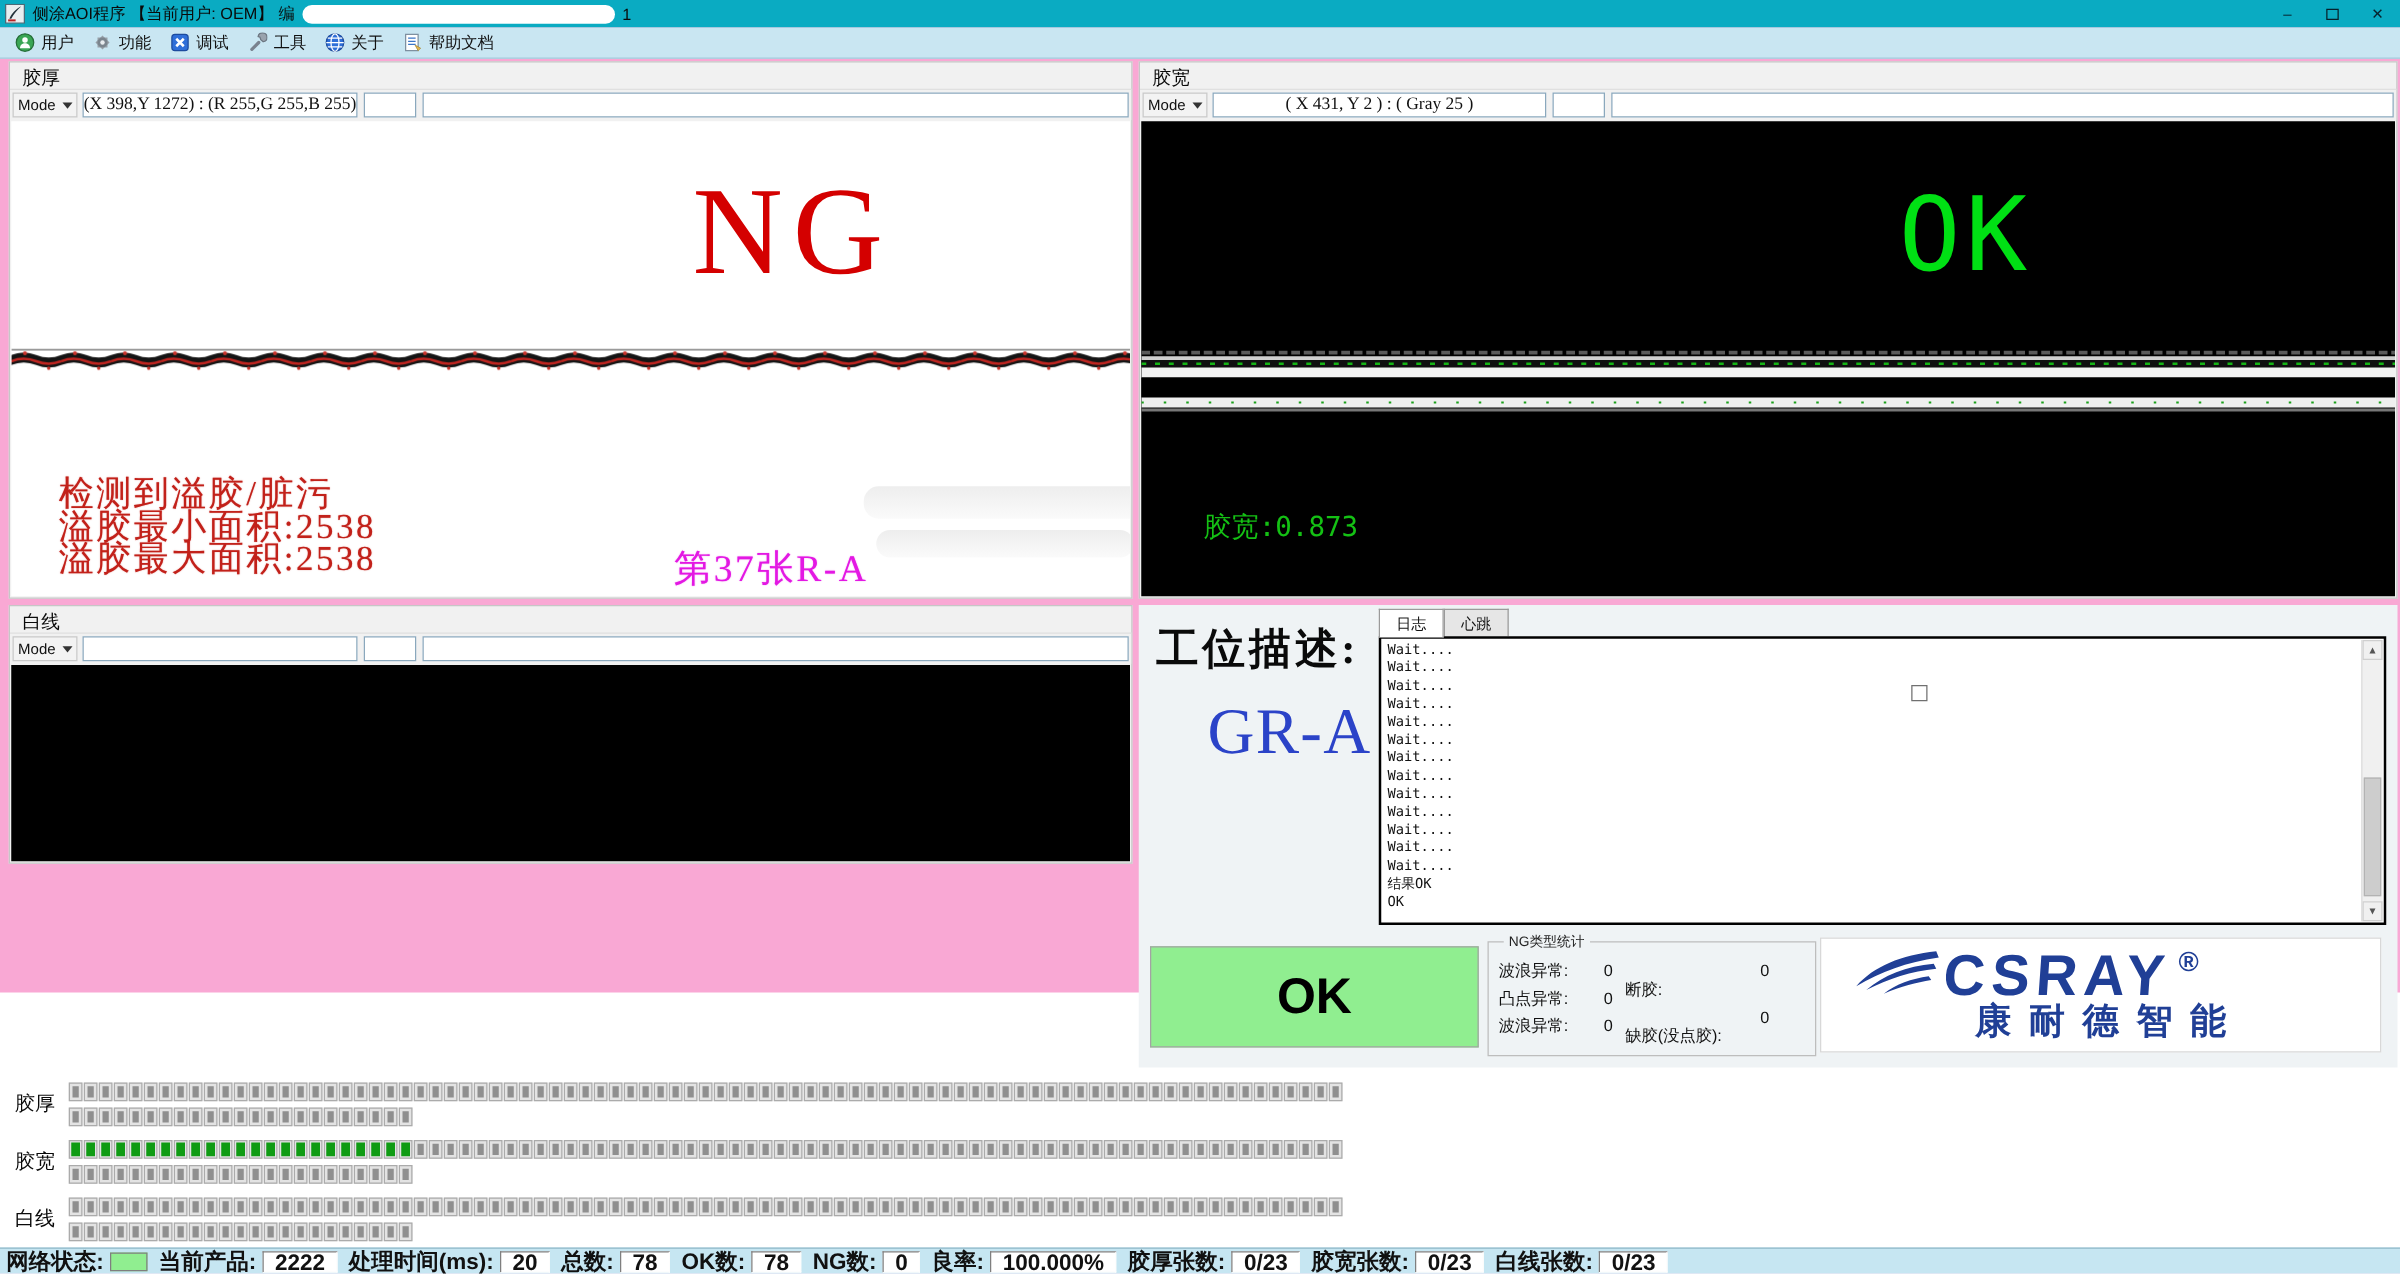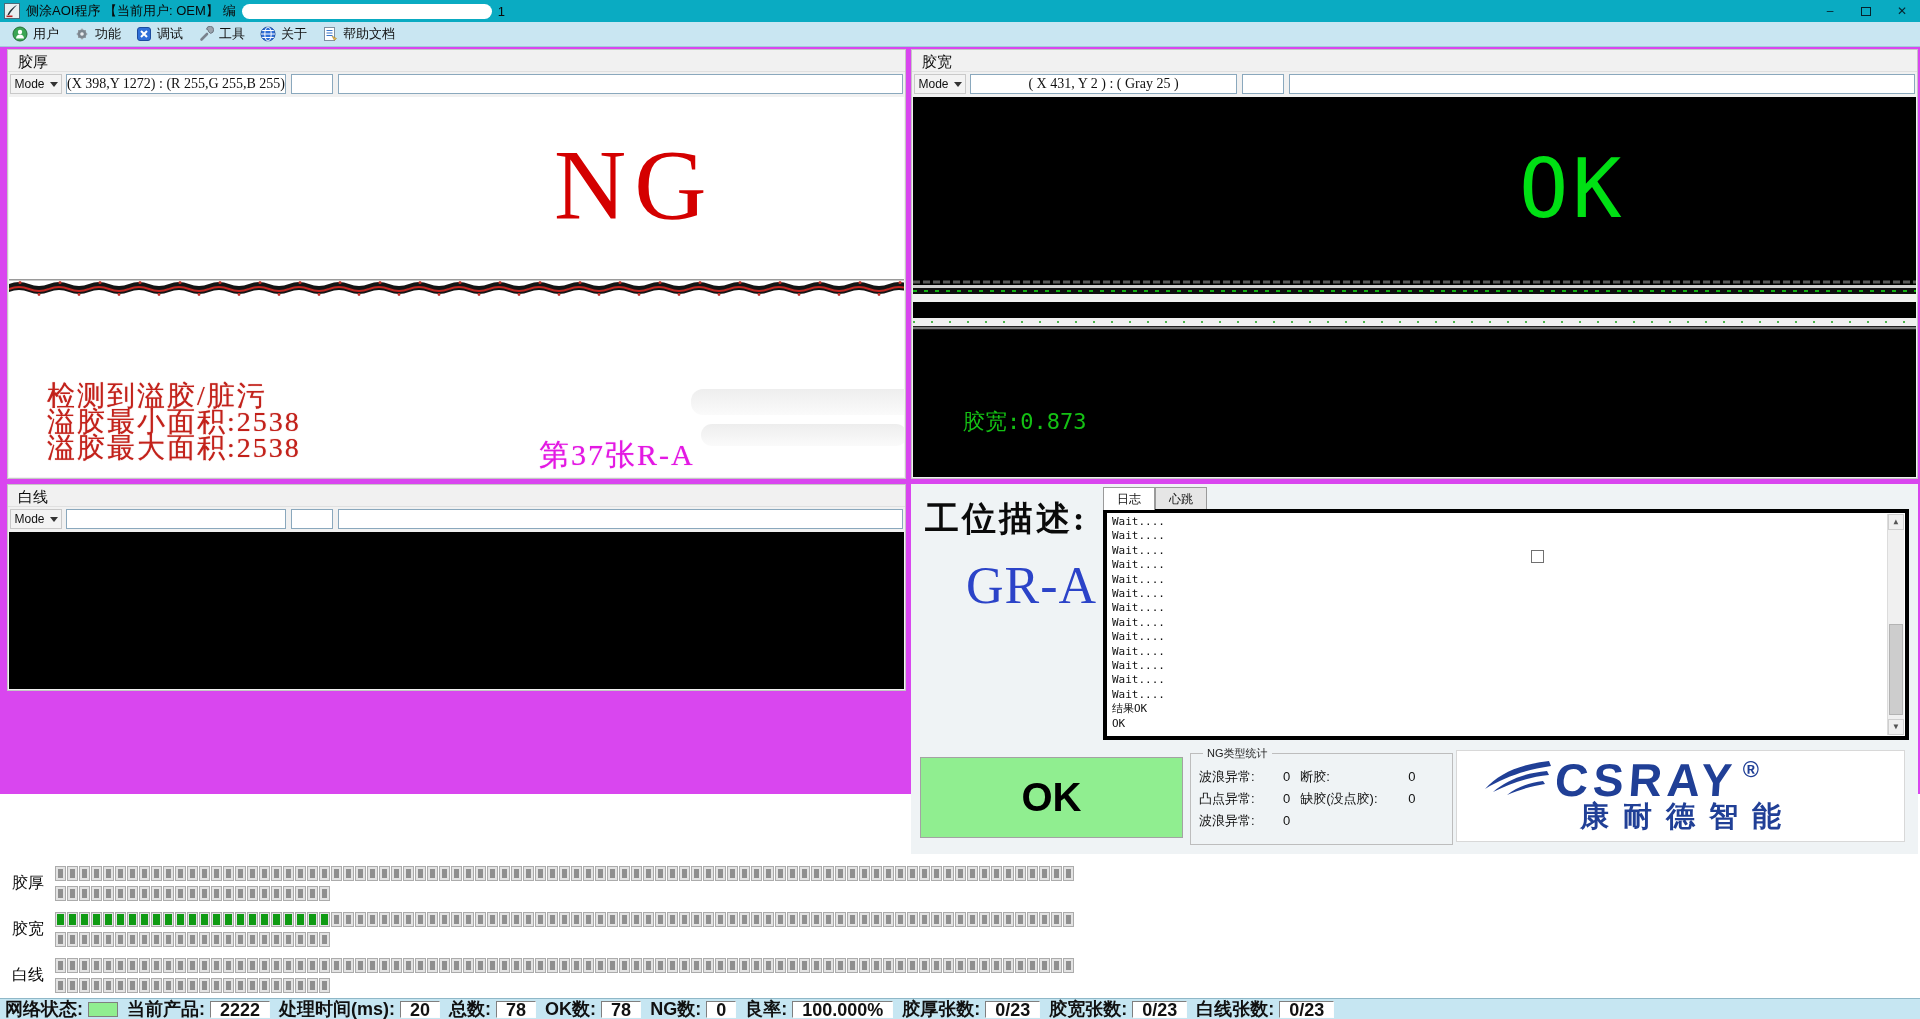--- a/index.html
+++ b/index.html
@@ -1,19 +1,19 @@
 <!DOCTYPE html>
 <html><head>
 <meta charset="utf-8">
 <style>
   * { margin:0; padding:0; box-sizing:border-box; }
   html,body { width:1920px; height:1019px; overflow:hidden; }
   #root {
     position:relative; width:1920px; height:794px;
-    background:#d946ef; font-family:"Liberation Sans",sans-serif; color:#111;
+    background:#f9a8d4; font-family:"Liberation Sans",sans-serif; color:#111;
   }
   
   .titlebar { position:absolute; left:0; top:0; width:1920px; height:22px;
     background:#0aabc2; display:flex; align-items:center; }
   .app-icon { width:16px; height:16px; margin:0 6px 0 4px; flex:0 0 auto; }
   .title-text { font-size:13px; color:#0a0a0a; display:flex; align-items:center; gap:4px; white-space:nowrap; }
   .scribble { width:250px; height:15px; background:#ffffff; border-radius:8px; margin:0 2px; }
   .win-controls { margin-left:auto; display:flex; height:22px; }
   .win-btn { width:36px; height:22px; display:flex; align-items:center; justify-content:center;
     font-size:12px; color:#06222c; cursor:default; }
@@ -55,38 +55,38 @@
   .section-br { position:absolute; left:911px; top:484px; width:1007px; height:370px; background:#eff3f5; }
   .station-label { position:absolute; left:14px; top:12px; font-family:"Liberation Serif",serif;
     font-size:34px; font-weight:bold; color:#0a0a0a; letter-spacing:3px; }
   .station-name { position:absolute; left:55px; top:72px; font-family:"Liberation Serif",serif;
     font-size:52px; color:#2b43c8; letter-spacing:1px; }
   .log { position:absolute; left:192px; top:3px; width:806px; height:253px; }
   .log-tabs { height:22px; display:flex; }
   .log-tab { min-width:52px; padding:3px 10px 0 10px; font-size:12px; text-align:center;
     border:1px solid #9a9a9a; border-bottom:none; background:#e6e6e6; }
   .log-tab.active { background:#ffffff; position:relative; z-index:2; height:23px; }
-  .log-list { position:absolute; left:0; right:0; top:22px; bottom:0; background:#fff; border:4px solid #000000;
+  .log-list { position:absolute; left:0; right:0; top:22px; bottom:0; background:#fff; border:2px solid #000000;
     font-family:"DejaVu Sans Mono",monospace; font-size:11px; line-height:14.4px; padding:2px 20px 2px 5px; overflow:hidden; }
   .scrollbar { position:absolute; top:1px; right:1px; bottom:1px; width:17px; background:#f0f0f0; border-left:1px solid #dcdcdc; }
   .sb-arrow { position:absolute; left:0; width:16px; height:16px; background:#f0f0f0; border:1px solid #cfcfcf;
     font-size:8px; color:#555; display:flex; align-items:center; justify-content:center; }
   .sb-up { top:0; } .sb-down { bottom:0; }
   .sb-thumb { position:absolute; left:1px; width:14px; top:110px; bottom:20px; background:#cdcdcd; border:1px solid #b3b3b3; }
   .log-checkbox { position:absolute; left:424px; top:37px; width:13px; height:13px; background:#fff; border:1px solid #707070; }
   .ok-panel { position:absolute; left:9px; top:273px; width:263px; height:81px; background:#90ee90;
     border:1px solid #a3a3a3; display:flex; align-items:center; justify-content:center;
     font-size:40px; font-weight:bold; color:#000; }
   .ng-stats { position:absolute; left:279px; top:269px; width:263px; height:92px; border:1px solid #bdbdbd; }
   .ng-title { position:absolute; left:12px; top:-8px; background:#eff3f5; padding:0 4px; font-size:11px; color:#222; }
   .ng-cols { display:flex; padding:12px 6px 0 8px; gap:10px; }
   .ng-col { display:flex; flex-direction:column; }
   .ng-row { display:flex; font-size:13px; line-height:22px; white-space:nowrap; }
   .ng-row .ng-lab { min-width:72px; }
-  .ng-col.c2 .ng-row .ng-lab { min-width:96px; }
+  .ng-col.c2 .ng-row .ng-lab { min-width:96px;margin-top:15px; }
   .ng-val { margin-left:12px; }
   .logo-box { position:absolute; left:545px; top:266px; width:449px; height:92px; background:#ffffff; border:1px solid #d8d8d8; }
   .logo-row { position:absolute; left:20px; top:6px; display:flex; align-items:flex-start; }
   .logo-brand { font-size:46px; font-weight:bold; color:#203f96; letter-spacing:5px; transform:skewX(-4deg); line-height:46px; }
   .logo-reg { font-size:22px; color:#203f96; font-weight:bold; margin-left:6px; }
   .logo-sub { position:absolute; left:0; right:0; bottom:4px; text-align:center; font-size:29px; font-weight:bold;
     color:#203f96; letter-spacing:14px; text-indent:14px; }
   
   .ind-label { position:absolute; left:12px; font-size:16px; color:#0a0a0a; }
   .cell-row { position:absolute; left:55px; display:flex; gap:1px; }

